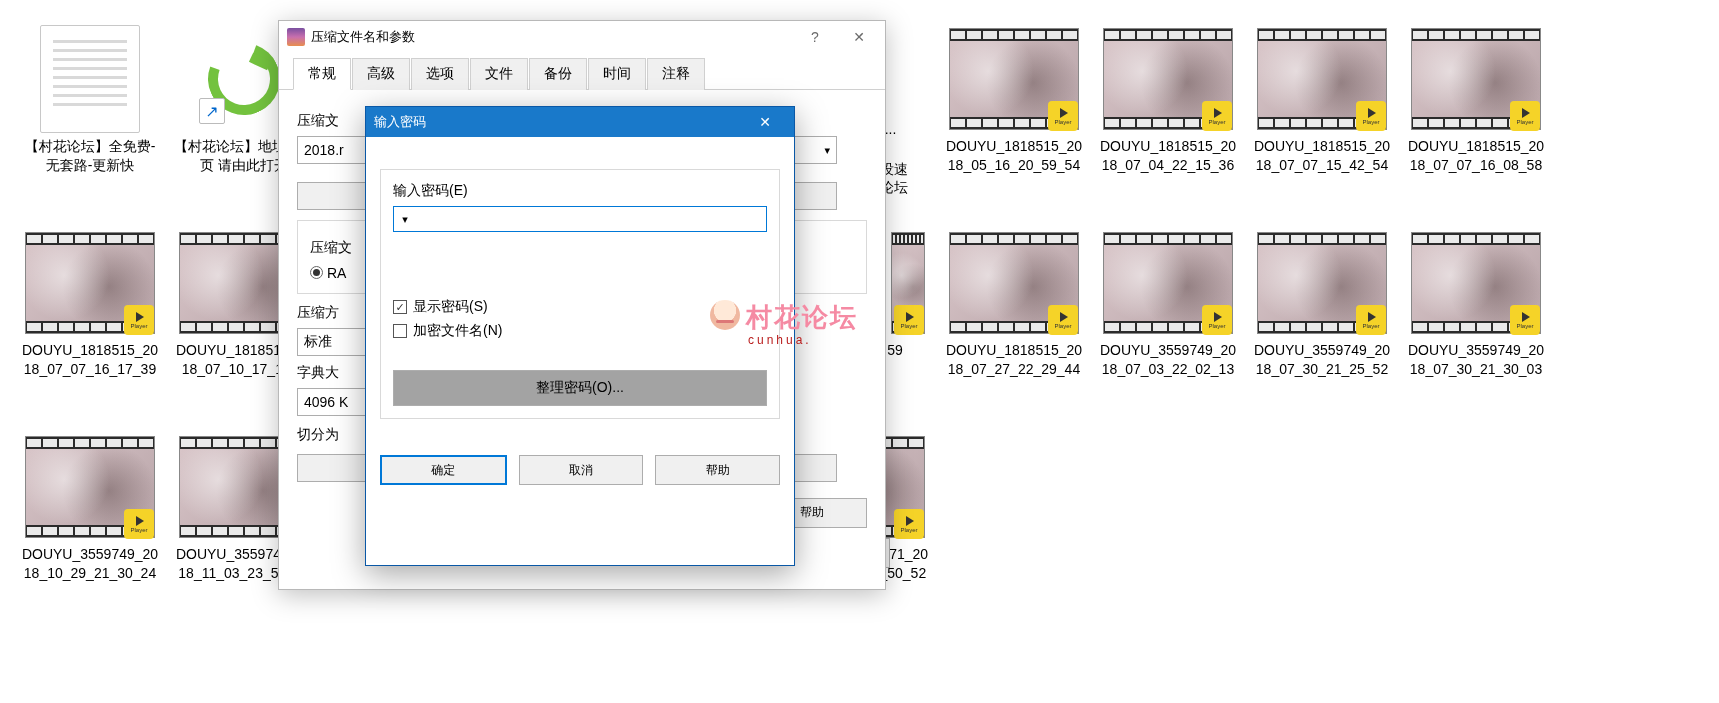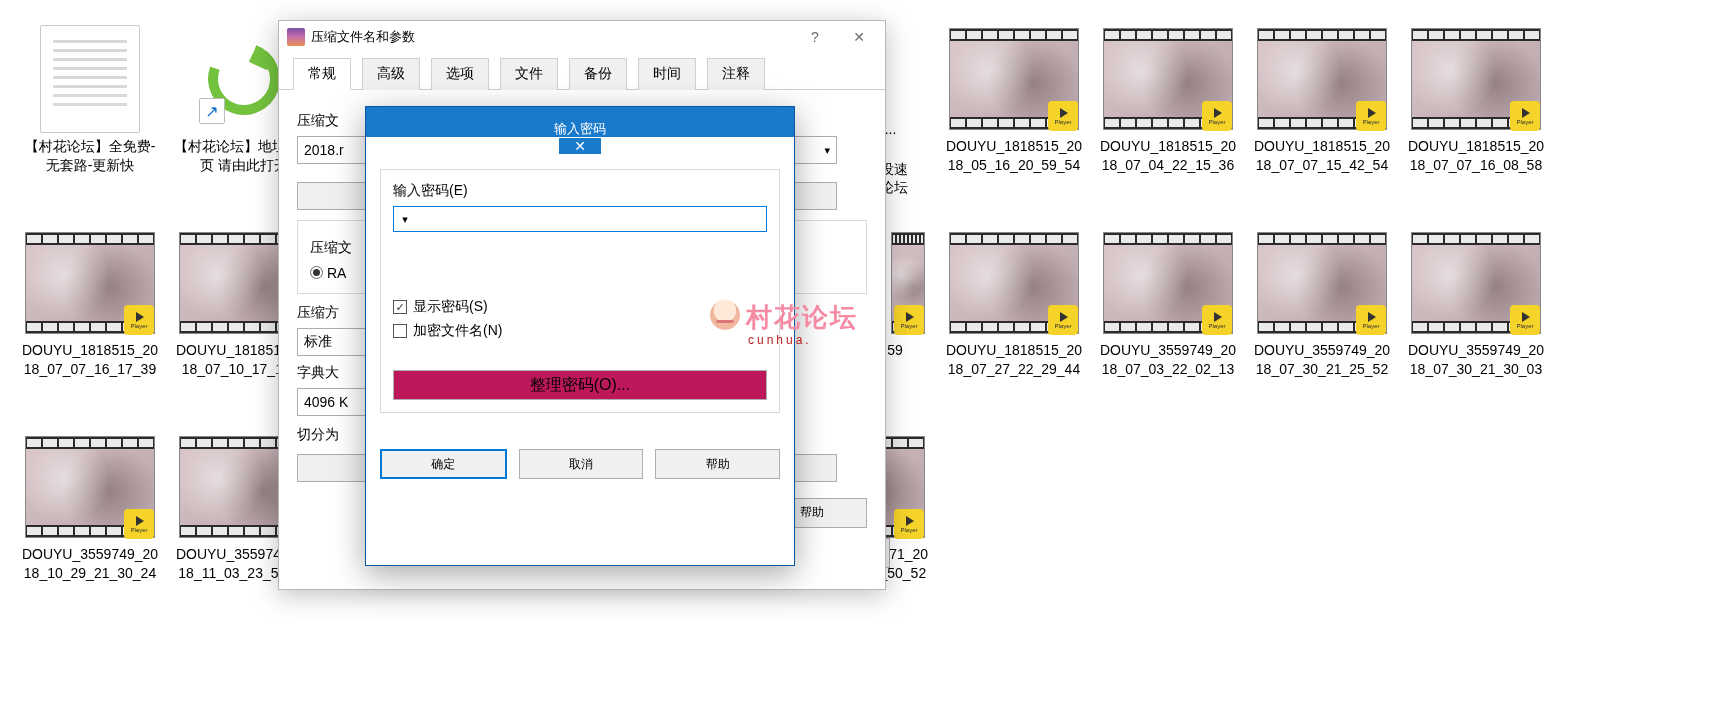--- a/index.html
+++ b/index.html
@@ -30,50 +30,50 @@
   .player-badge { position:absolute; right:0; bottom:-2px; width:30px; height:30px; background:#f5d328; border-radius:4px; display:flex; flex-direction:column; align-items:center; justify-content:center; }
   .player-badge .tri { width:0;height:0;border-left:8px solid #333;border-top:5px solid transparent;border-bottom:5px solid transparent; margin-left:2px;}
   .player-badge .pt { font-size:6px; color:#333; line-height:1; margin-top:1px; }
 
   
   .dialog1 { position: absolute; left: 278px; top: 20px; width: 608px; height: 570px; background: #fff; border: 1px solid #b8b8b8; box-shadow: 0 5px 25px rgba(0,0,0,.25); z-index: 10; }
   .d1-title { height: 32px; display:flex; align-items:center; padding: 0 4px 0 8px; }
   .rar-ico { width:18px;height:18px;background: linear-gradient(#7a4fa0,#c86fae,#e88e4f); margin-right:6px; border-radius:2px; }
   .d1-title-text { flex:1; font-size: 13px; }
   .d1-btn { width:44px;height:30px;display:flex;align-items:center;justify-content:center;color:#6b6b6b;font-size:14px; }
-  .tabs { display:flex; padding: 4px 14px 0 14px; border-bottom:1px solid #d0d0d0; gap:12px; }
+  .tabs { display:flex; padding: 4px 14px 0 14px; border-bottom:1px solid #d0d0d0; gap:2px; }
   .tab { padding: 6px 14px; font-size:14px; background:#f0f0f0; border:1px solid #d0d0d0; border-bottom:none; margin-right:-1px; position:relative; top:1px;}
   .tab.active { background:#fff; border-bottom:1px solid #fff; }
   .d1-body { padding: 16px 18px; font-size: 14px; }
   .field-row { display:flex; align-items:center; margin: 6px 0;}
   .field-label { margin-right: 4px; }
   .combo { border:1px solid #adadad; height: 28px; display:flex; align-items:center; justify-content:space-between; padding:0 6px; background:#fff; width:540px; }
   .combo .caret { font-size:11px; }
   .radio { display:inline-flex; align-items:center; gap:4px; margin-right:16px; }
   .radio .dot { width:13px;height:13px;border:1px solid #666;border-radius:50%;display:flex;align-items:center;justify-content:center;}
   .radio .dot.on::after{content:"";width:7px;height:7px;background:#333;border-radius:50%;}
   .wide-btn { width:540px; height:28px; border:1px solid #adadad; background:#f0f0f0; font-size:14px; }
   .foot-btns { display:flex; justify-content:flex-end; gap:14px; padding:0 18px 14px; }
   .dlg-btn { width:110px; height:30px; border:1px solid #adadad; background:#f0f0f0; font-size:12px; }
   .dlg-btn.primary { border:2px solid #0078d7; }
   .grp { border:1px solid #d9d9d9; padding: 12px; margin:10px 0; position:relative; }
 
   
   .dialog2 { position:absolute; left:365px; top:106px; width:430px; height:460px; background:#fff; border:1px solid #0a58a6; box-shadow: 0 8px 30px rgba(0,0,0,.35); z-index:20; }
-  .d2-title { height:30px; background:#1979ca; color:#fff; display:flex; align-items:center; padding:13px 8px; font-size:13px;flex-direction:column; }
+  .d2-title { height:30px; background:#1979ca; color:#fff; display:flex; align-items:center; padding:0 8px; font-size:13px; }
   .d2-title-text { flex:1; }
   .d2-close { width:42px; height:28px; display:flex;align-items:center;justify-content:center;background:#1979ca;color:#fff;font-size:14px; }
   .d2-body { padding: 18px 14px 10px; font-size:14px; text-align:center; }
   .d2-sec { border:1px solid #d9d9d9; margin:14px 0; padding: 12px; text-align:left; }
   .pw-combo { display:flex; border:1px solid #0078d7; height:26px; margin-top:6px; }
   .pw-combo .sel { flex:1; background:#0078d7; color:#fff; padding:0 6px; display:flex; align-items:center; font-size:13px;}
   .pw-combo .car { width:22px; display:flex;align-items:center;justify-content:center; font-size:11px; }
   .chk { display:flex; align-items:center; gap:6px; margin:6px 0; font-size:14px;}
   .chk .box { width:14px;height:14px;border:1px solid #555;display:flex;align-items:center;justify-content:center;font-size:11px;color:#333;}
-  .organize-btn { width:100%; height:30px; border:1px solid #adadad; background:#be185d; font-size:16px; margin-top:24px; }
+  .organize-btn { width:100%; height:36px; border:1px solid #adadad; background:#a3a3a3; font-size:14px; margin-top:24px; }
   .d2-foot { display:flex; justify-content:space-between; gap:12px; padding:12px 14px 16px; }
   .d2-foot .dlg-btn { flex:1; }
 
   
   .watermark { position:absolute; left:710px; top:300px; z-index:30; display:flex; align-items:flex-start; gap:6px; pointer-events:none; }
   .wm-ico { width:30px; height:30px; border-radius:50%; background: radial-gradient(circle at 50% 35%, #ffe9d8 45%, #f0b8a0 46%); position:relative; }
   .wm-ico::after { content:""; position:absolute; width:18px;height:3px;background:#d77; left:6px; top:20px; border-radius:2px;}
   .wm-txt { font-size:26px; font-weight:600; color:#f58aa3; letter-spacing:2px; }
   .wm-sub { font-size:12px; color:#b91c1c; letter-spacing:3px; margin-left:2px; margin-top:-2px; }
 

